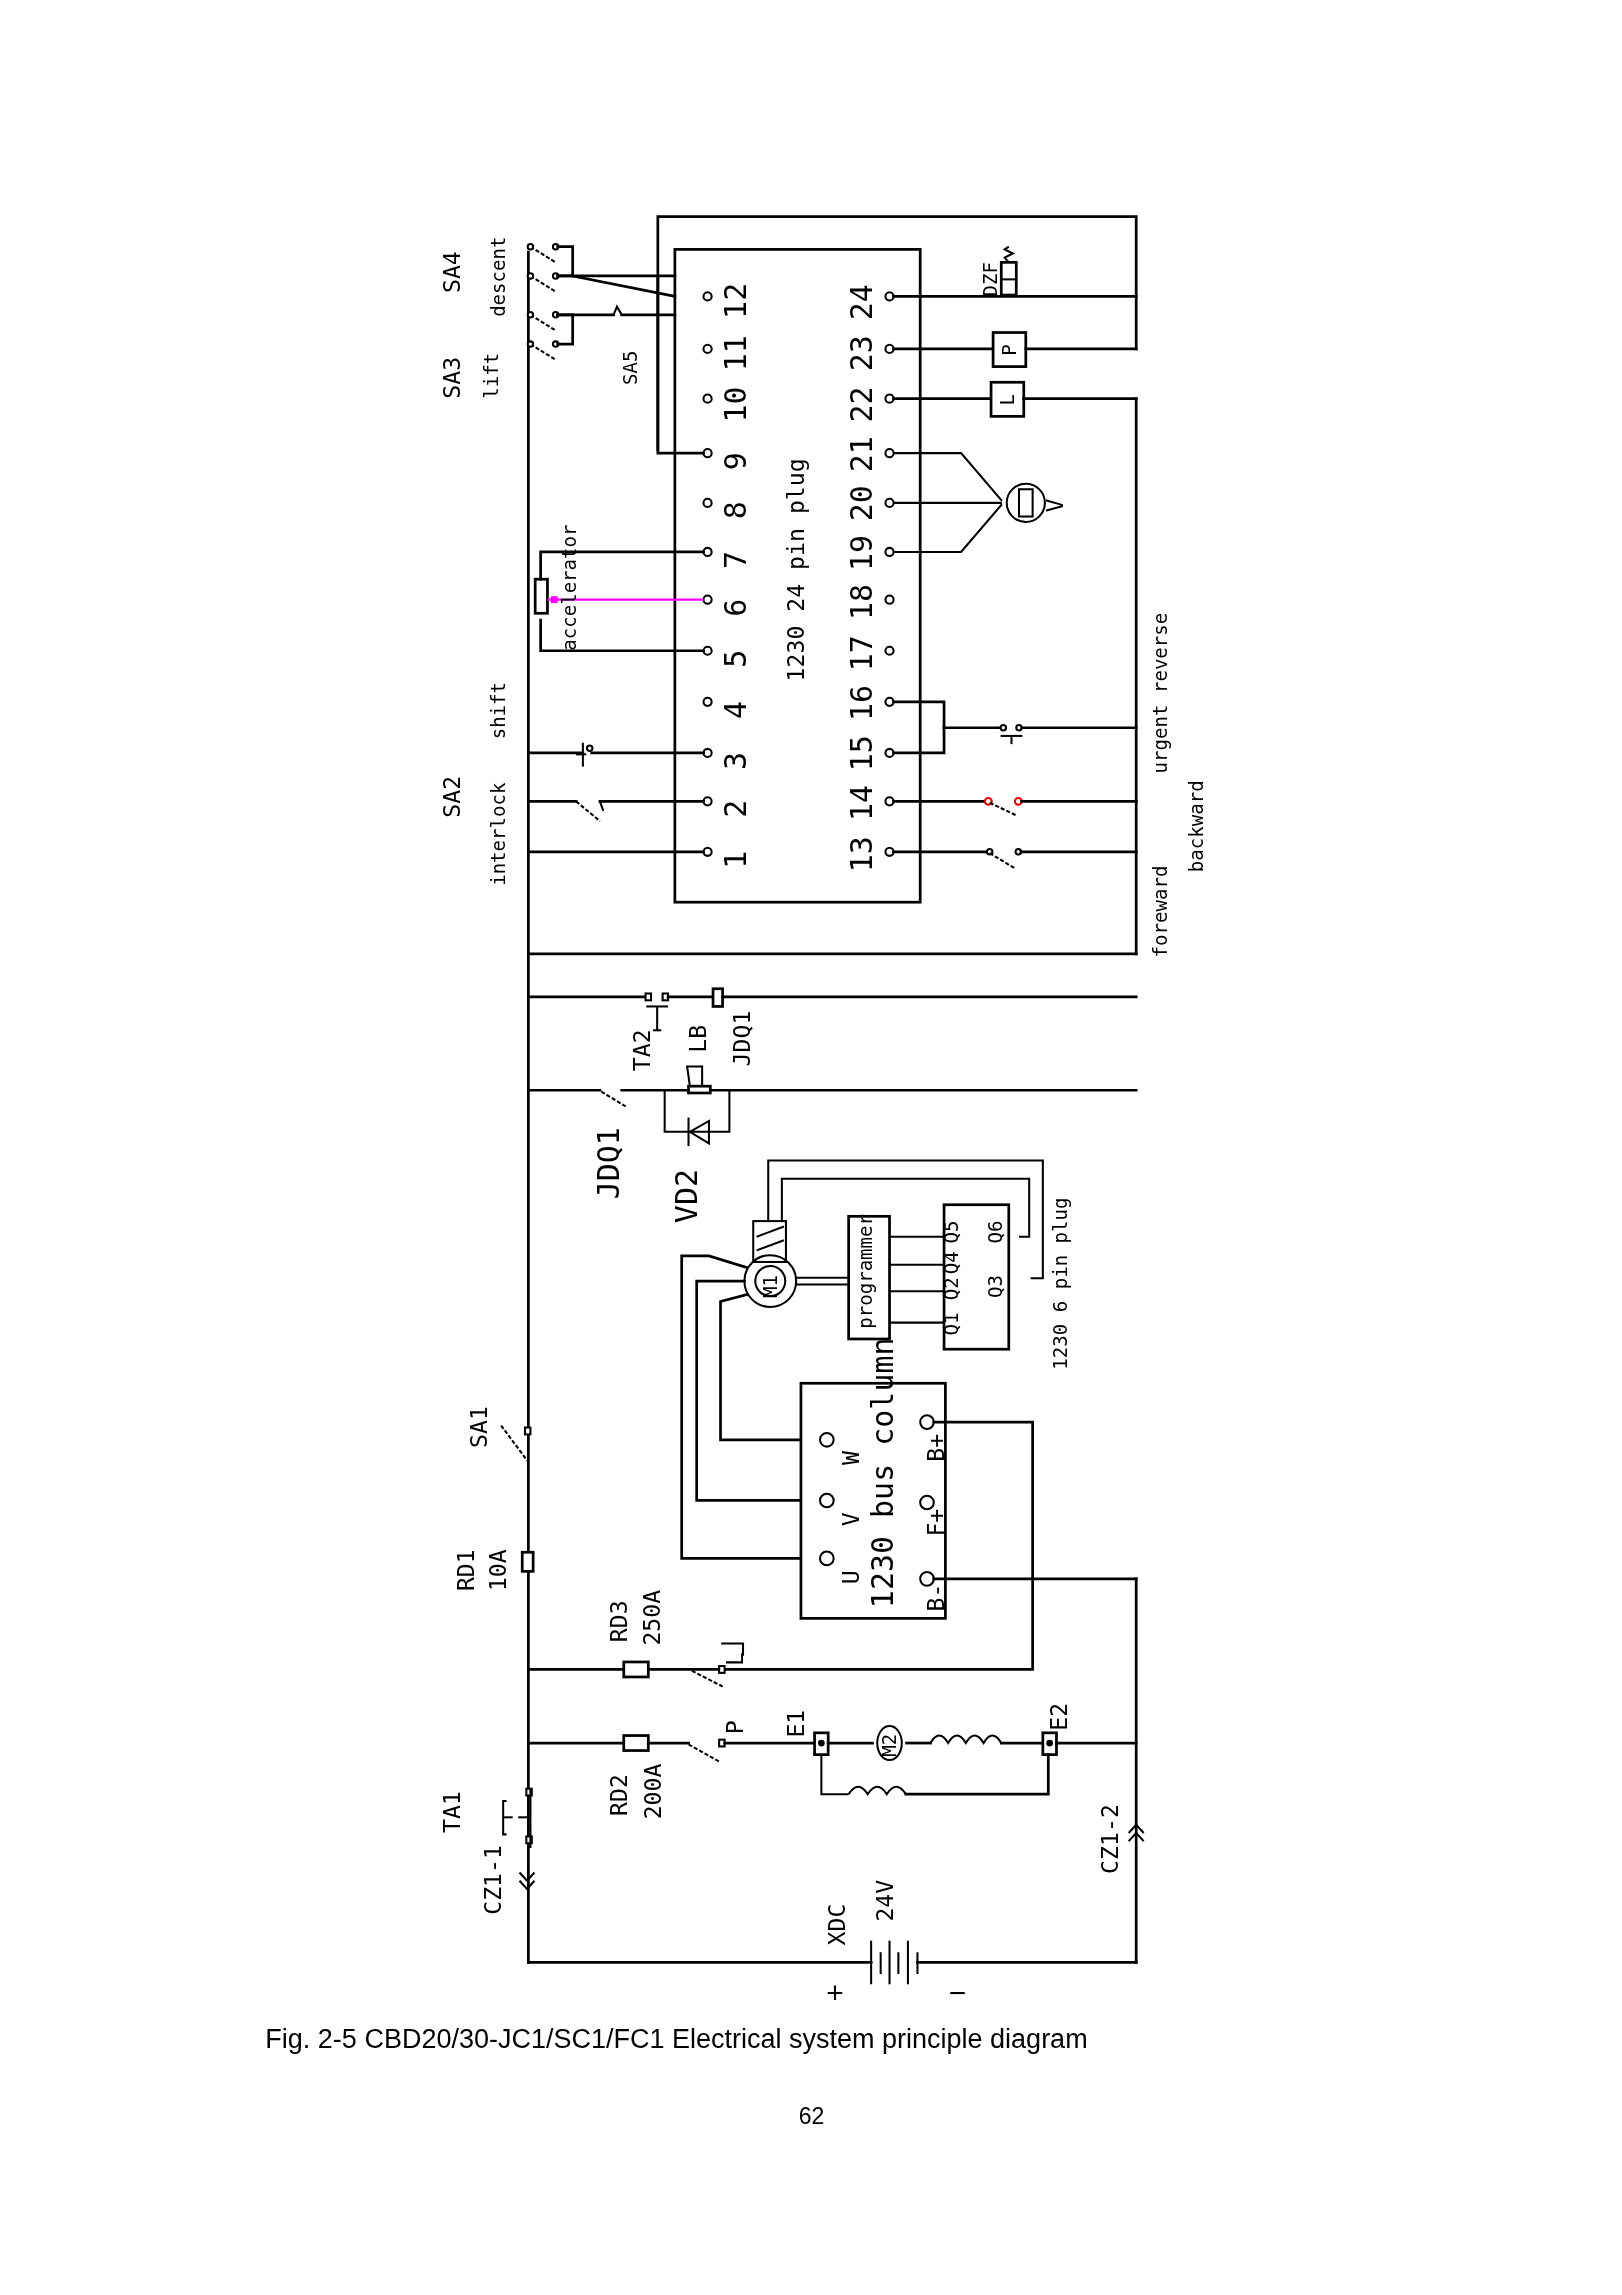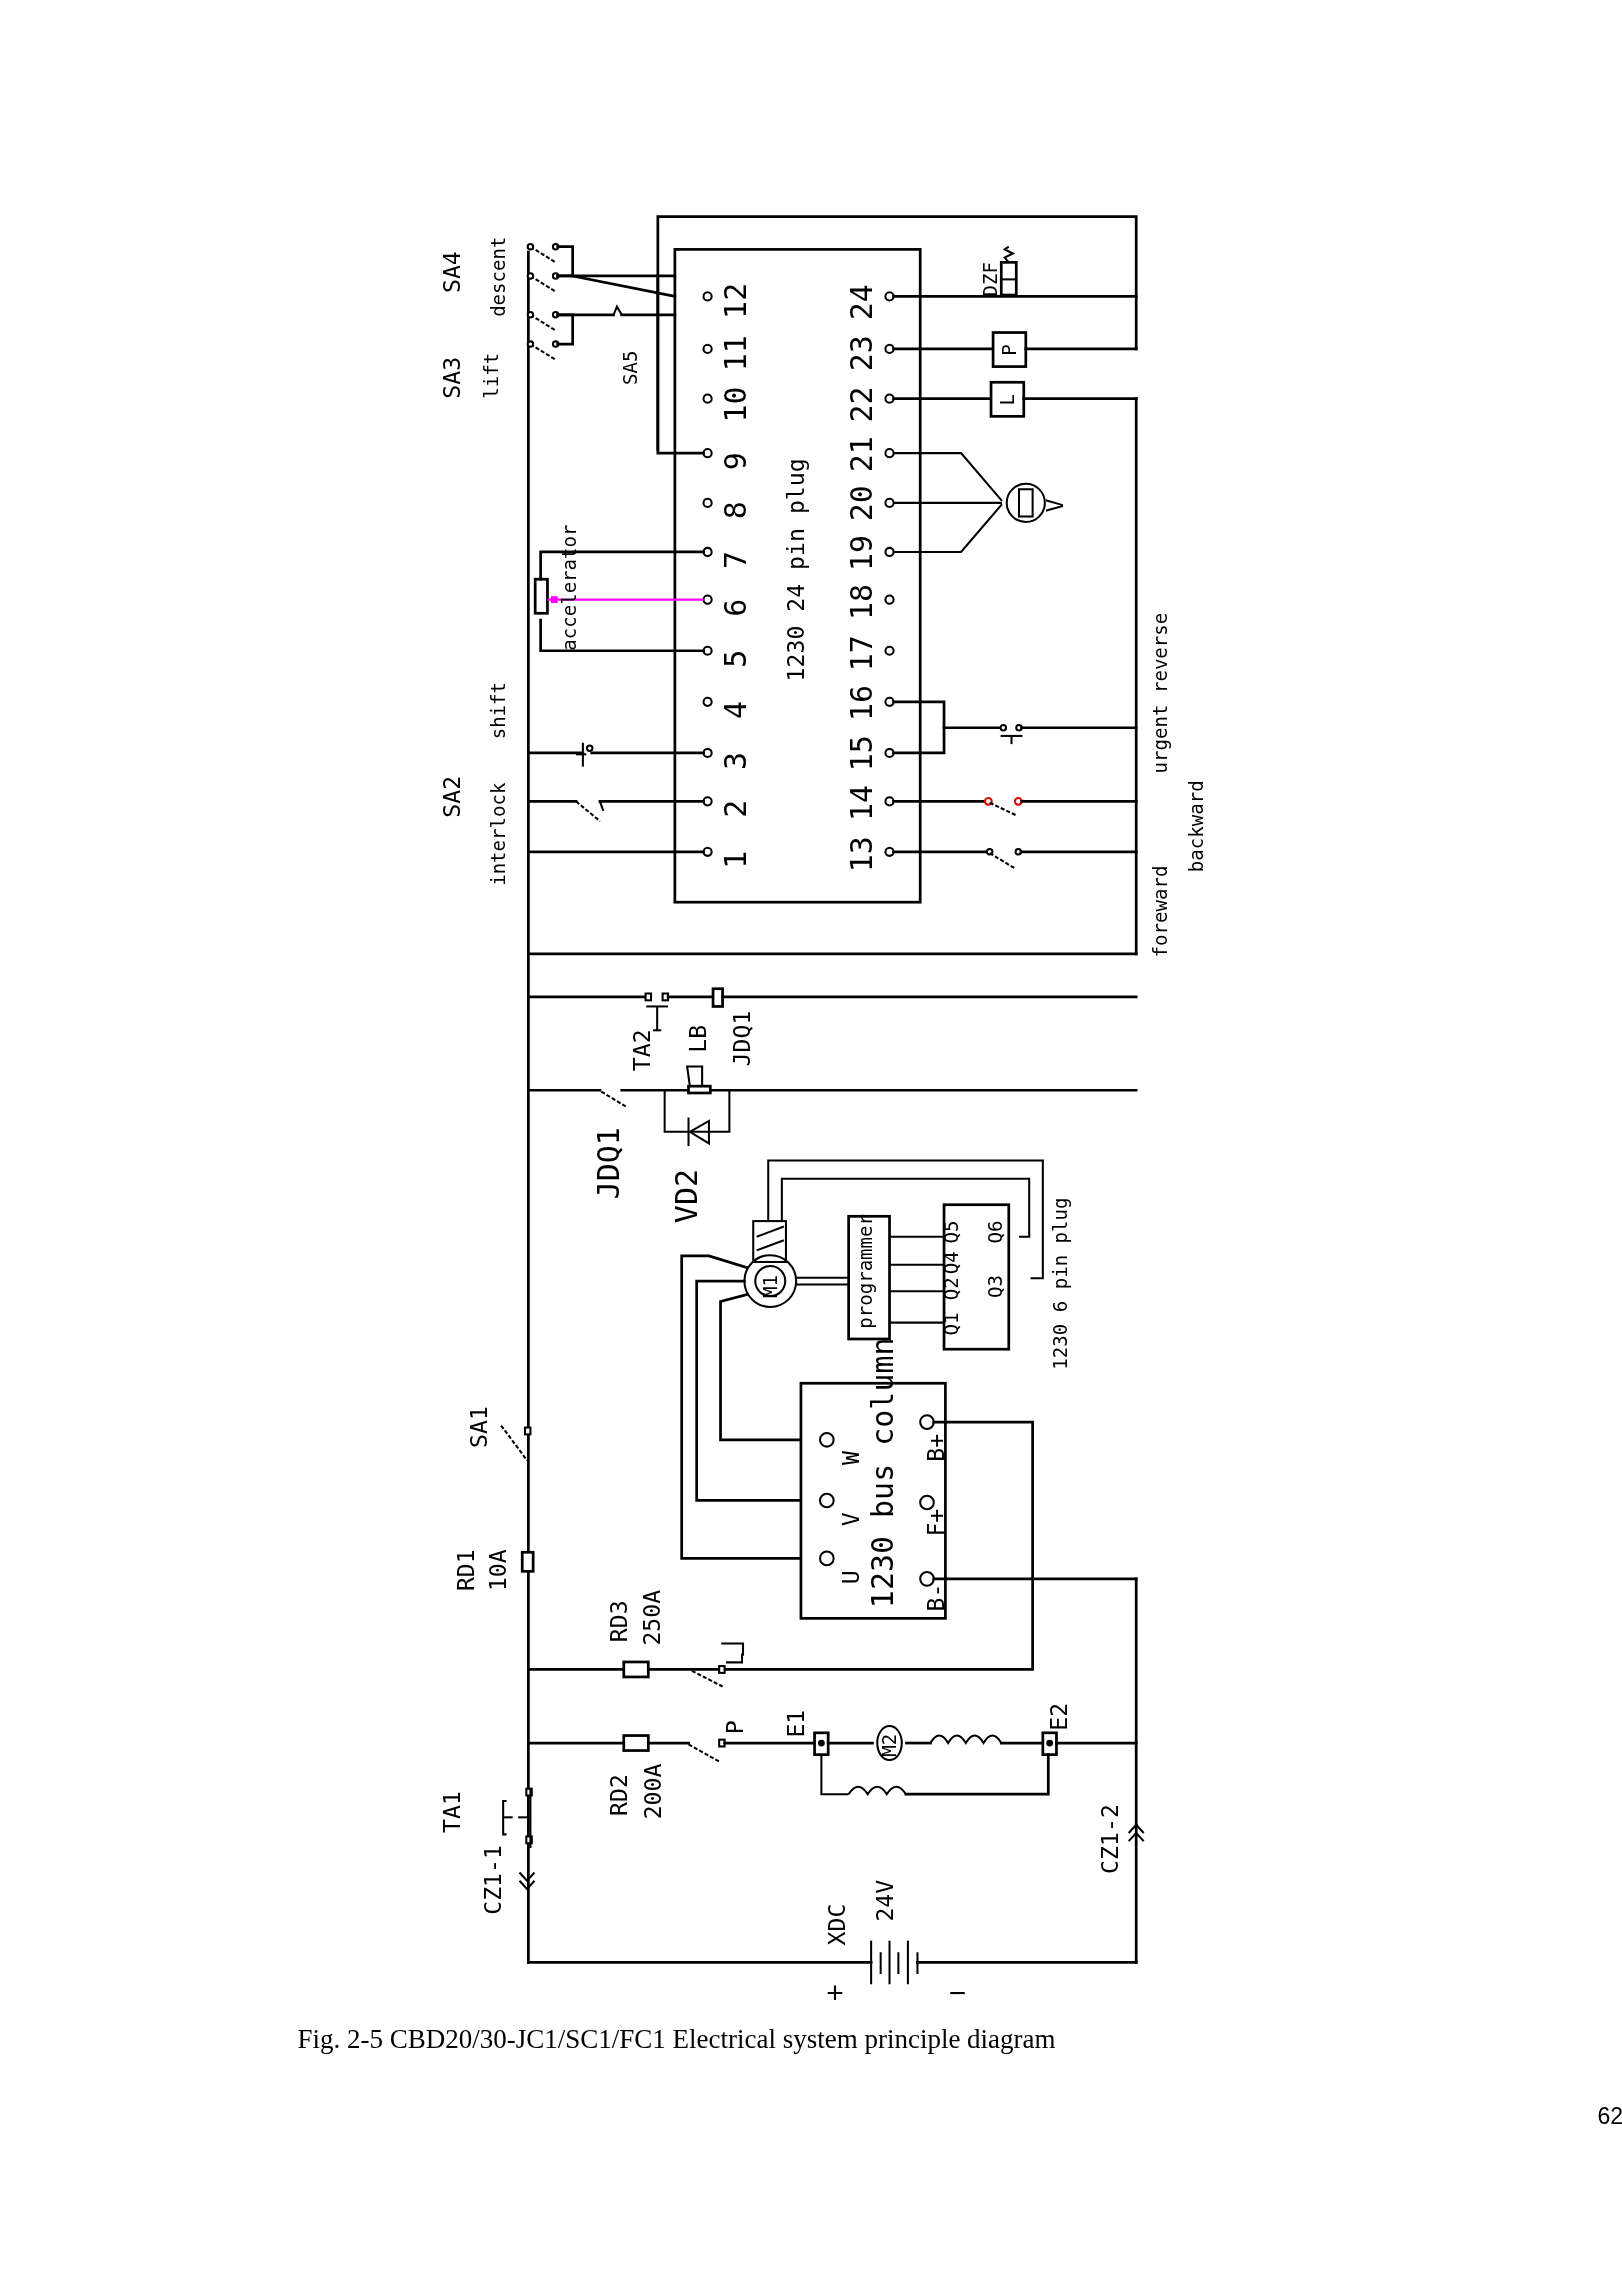--- a/index.html
+++ b/index.html
@@ -9,22 +9,22 @@
   .w { stroke: #000; stroke-width: 4; fill: none; stroke-linecap: square; }
   .wt { stroke: #000; stroke-width: 3; fill: none; }
   .sw { stroke: #000; stroke-width: 3; fill: none; stroke-dasharray: 6 3; }
   .pin { stroke: #000; stroke-width: 3; fill: #fff; }
   .box { stroke: #000; stroke-width: 4; fill: #fff; }
   .lbl-lg { font-size: 44px; }
   .lbl-md { font-size: 34px; }
   .lbl-sm { font-size: 28px; }
   .sans { font-family: "Liberation Sans", "DejaVu Sans", sans-serif; }
   #caption { position: absolute; left: 0; width: 1353px; top: 2024px; text-align: center;
-    font-family: Liberation Serif, serif; font-size: 27px; color: #000; }
-  #page-number { position: absolute; left: 0; width: 1623px; top: 2103px; text-align: right;
+    font-family: Liberation Sans, sans-serif; font-size: 27px; color: #000; }
+  #page-number { position: absolute; left: 0; width: 1623px; top: 2103px; text-align: center;
     font-family: "Liberation Sans", "DejaVu Sans", sans-serif; font-size: 23px; color: #000; }
 </style>
 </head>
 <body>
 
 <svg id="diagram" viewBox="0 0 2381 3368" xmlns="http://www.w3.org/2000/svg">
 
   <g>
     <line class="w" x1="775" y1="370" x2="775" y2="2880"></line>
   </g>

